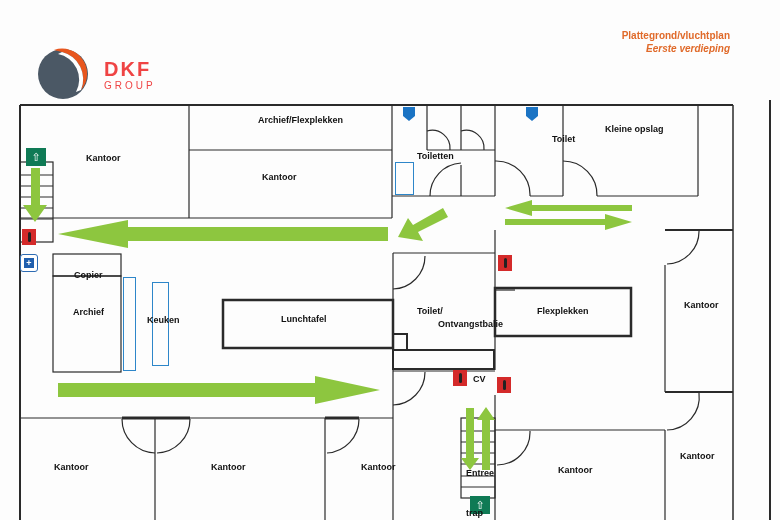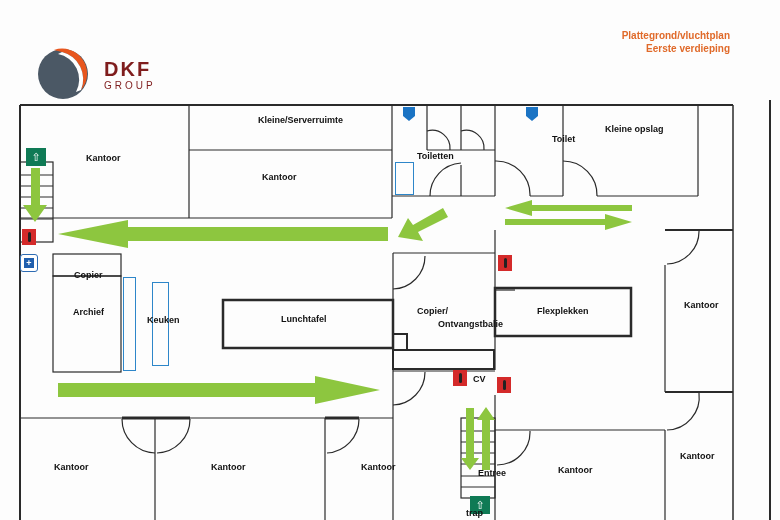--- a/index.html
+++ b/index.html
@@ -1,20 +1,20 @@
 <!DOCTYPE html>
 <html><head>
 <meta charset="utf-8">
 <style>
   html, body { margin:0; padding:0; }
   body { width:780px; height:520px; background:#fdfdfd; position:relative; overflow:hidden;
          font-family:"Liberation Sans", sans-serif; }
   .lbl { position:absolute; font-weight:bold; font-size:9px; color:#111; white-space:nowrap; }
   .title { position:absolute; color:#e06a2a; font-weight:bold; font-size:10px; text-align:right; width:200px; }
-  .logo-text { position:absolute; font-weight:bold; color:#7f1d1d; }
+  .logo-text { position:absolute; font-weight:bold; color:#ef4444; }
   .blue-box { position:absolute; border:1.5px solid #2d86c9; box-sizing:border-box; }
   .ext { position:absolute; width:14px; height:16px; background:#d42a2a; }
   .ext::after { content:""; position:absolute; left:6px; top:3px; width:3px; height:10px; background:#222; border-radius:2px; }
   .exit-sign { position:absolute; width:20px; height:18px; background:#0f7a55; color:#fff; font-size:11px; text-align:center; line-height:18px; }
   .firstaid { position:absolute; width:18px; height:18px; background:#fff; border:1px solid #2d6bb3; border-radius:3px; box-sizing:border-box; }
   .firstaid span { position:absolute; left:3px; top:3px; width:10px; height:10px; background:#1f5fae; color:#fff; font-size:9px; line-height:10px; text-align:center; font-weight:bold; }
   .drop { position:absolute; width:12px; height:14px; background:#1b74c4; clip-path:polygon(0 0,100% 0,100% 65%,50% 100%,0 65%); }
   svg { position:absolute; left:0; top:0; }
 </style>
 </head>
@@ -24,21 +24,21 @@
   <svg width="100" height="60" style="left:36px;top:46px;">
     <circle cx="27" cy="28" r="25" fill="#4b5865"></circle>
     <path d="M18 4 A25 25 0 0 1 45 44 A28 28 0 0 0 26 6 Z" fill="#e8561e"></path>
     <path d="M26 6 A28 28 0 0 1 45 44 L40 46 A26 26 0 0 0 22 8 Z" fill="#fff"></path>
   </svg>
   <div class="logo-text" style="left:104px;top:58px;font-size:20px;letter-spacing:2px;">DKF</div>
   <div class="logo-text" style="left:104px;top:80px;font-size:10px;letter-spacing:3px;font-weight:normal;">GROUP</div>
 </div>
 
 <div class="title" style="left:530px;top:30px;">Plattegrond/vluchtplan</div>
-<div class="title" style="left:530px;top:43px;">Eerste verdieping</div>
+<div class="title" style="left:530px;top:43px;font-style:italic;">Eerste verdieping</div>
 
 <svg width="780" height="520">
   <g stroke="#2a2a2a" fill="none" stroke-width="1.2">
 
     <line x1="20" y1="105" x2="733" y2="105" stroke-width="2"></line>
     <line x1="20" y1="105" x2="20" y2="520" stroke-width="2"></line>
     <line x1="733" y1="105" x2="733" y2="520" stroke-width="1.5"></line>
     <line x1="770" y1="100" x2="770" y2="520" stroke-width="2"></line>
 
     <line x1="189" y1="105" x2="189" y2="218"></line>
@@ -138,33 +138,33 @@
 <div class="ext" style="left:453px;top:370px;"></div>
 <div class="ext" style="left:497px;top:377px;"></div>
 
 <div class="exit-sign" style="left:26px;top:148px;">⇧</div>
 <div class="exit-sign" style="left:470px;top:496px;">⇧</div>
 <div class="firstaid" style="left:20px;top:254px;">
     <span>+</span>
   </div>
 
 <div class="lbl" style="left:86px;top:153px;">Kantoor</div>
-<div class="lbl" style="left:258px;top:115px;">Kleine/Serverruimte</div>
+<div class="lbl" style="left:258px;top:115px;">Archief/Flexplekken</div>
 <div class="lbl" style="left:262px;top:172px;">Kantoor</div>
 <div class="lbl" style="left:417px;top:151px;">Toiletten</div>
 <div class="lbl" style="left:513px;top:134px;margin-left:39px;">Toilet</div>
 <div class="lbl" style="left:605px;top:124px;">Kleine opslag</div>
 <div class="lbl" style="left:74px;top:270px;">Copier</div>
 <div class="lbl" style="left:73px;top:307px;">Archief</div>
 <div class="lbl" style="left:131px;top:315px;padding-left:16px;">Keuken</div>
 <div class="lbl" style="left:281px;top:314px;">Lunchtafel</div>
-<div class="lbl" style="left:417px;top:306px;">Copier/</div>
+<div class="lbl" style="left:417px;top:306px;">Toilet/</div>
 <div class="lbl" style="left:438px;top:319px;">Ontvangstbalie</div>
 <div class="lbl" style="left:537px;top:306px;">Flexplekken</div>
 <div class="lbl" style="left:684px;top:300px;">Kantoor</div>
 <div class="lbl" style="left:473px;top:374px;">CV</div>
-<div class="lbl" style="left:478px;top:468px;">Entree</div>
+<div class="lbl" style="left:466px;top:468px;">Entree</div>
 <div class="lbl" style="left:466px;top:508px;">trap</div>
 <div class="lbl" style="left:54px;top:462px;">Kantoor</div>
 <div class="lbl" style="left:211px;top:462px;">Kantoor</div>
 <div class="lbl" style="left:361px;top:462px;">Kantoor</div>
 <div class="lbl" style="left:558px;top:465px;">Kantoor</div>
 <div class="lbl" style="left:680px;top:451px;">Kantoor</div>
 
 </body></html>

